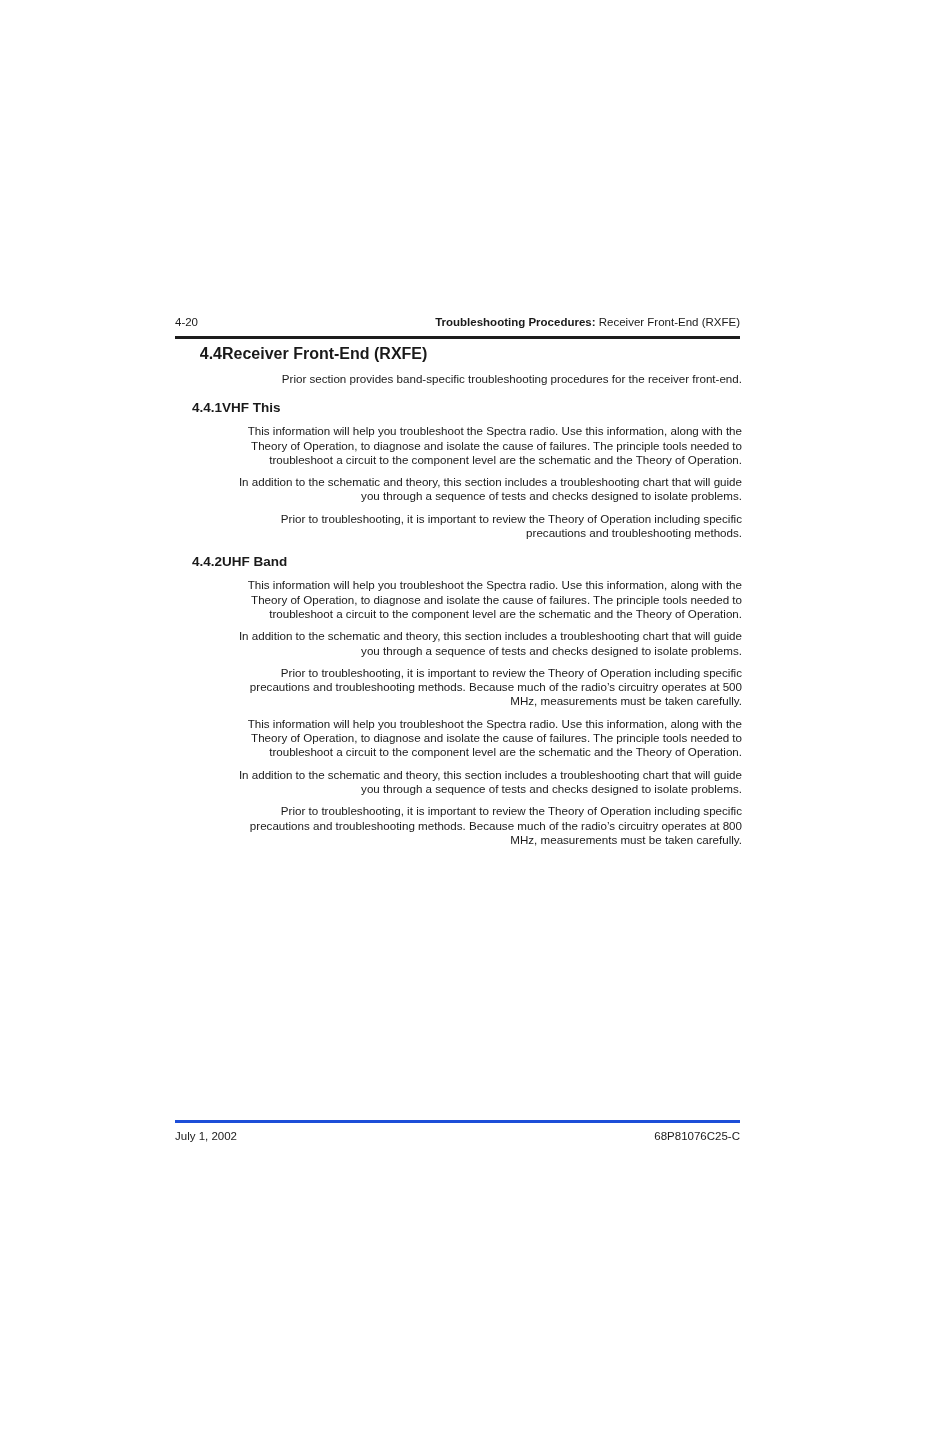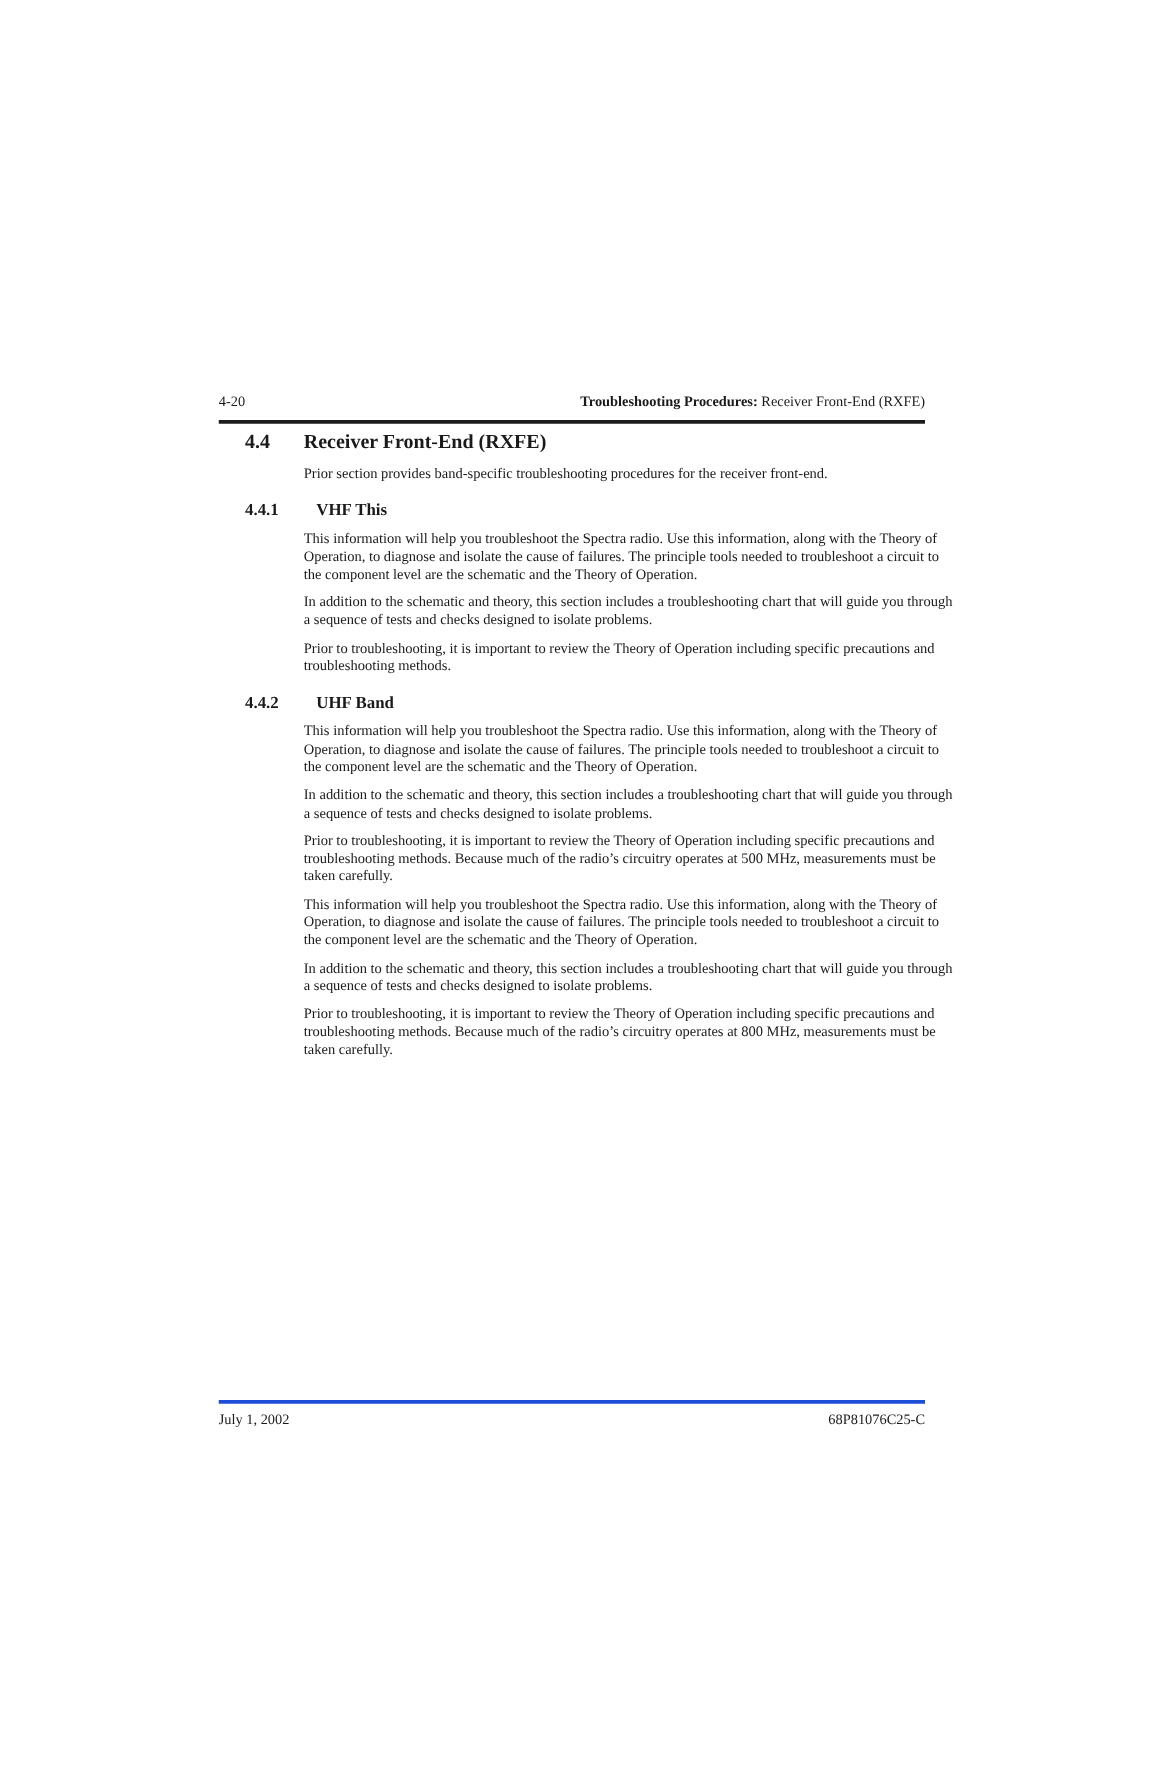--- a/index.html
+++ b/index.html
@@ -5,23 +5,24 @@
   html, body {
     margin: 0;
     padding: 0;
     background: #ffffff;
   }
   .page {
     position: relative;
     width: 926px;
     height: 1431px;
     background: #ffffff;
-    font-family: Liberation Serif, serif;
+    font-family: Liberation Sans, sans-serif;
     color: #1a1a1a;
     overflow: hidden;
+    text-align: right;
   }
   
   .running-header {
     position: absolute;
     top: 316px;
     left: 175px;
     width: 565px;
     border-bottom: 3px solid #1c1c1c;
     padding-bottom: 7px;
     display: flex;
@@ -30,37 +31,35 @@
     font-size: 11.5px;
     line-height: 13px;
   }
   .running-header .right b { font-weight: bold; }
   
   .content {
     position: absolute;
     top: 344px;
     left: 175px;
     width: 565px;
-    margin-left: 21px;
   }
   .h1-row {
     display: flex;
     font-size: 16px;
     font-weight: bold;
     line-height: 19px;
     margin: 0 0 9px 0;
   }
   .h1-row .sec-num { width: 47px; flex: 0 0 47px; }
   .h2-row {
     display: flex;
     font-size: 13.5px;
     font-weight: bold;
     line-height: 15px;
     margin: 14px 0 9px 0;
-    gap: 10px;
   }
   .h2-row .sec-num { width: 47px; flex: 0 0 47px; }
   .para {
     margin: 0 0 8px 47px;
     width: 520px;
     font-size: 11.6px;
     line-height: 14.3px;
   }
   
   .running-footer {

